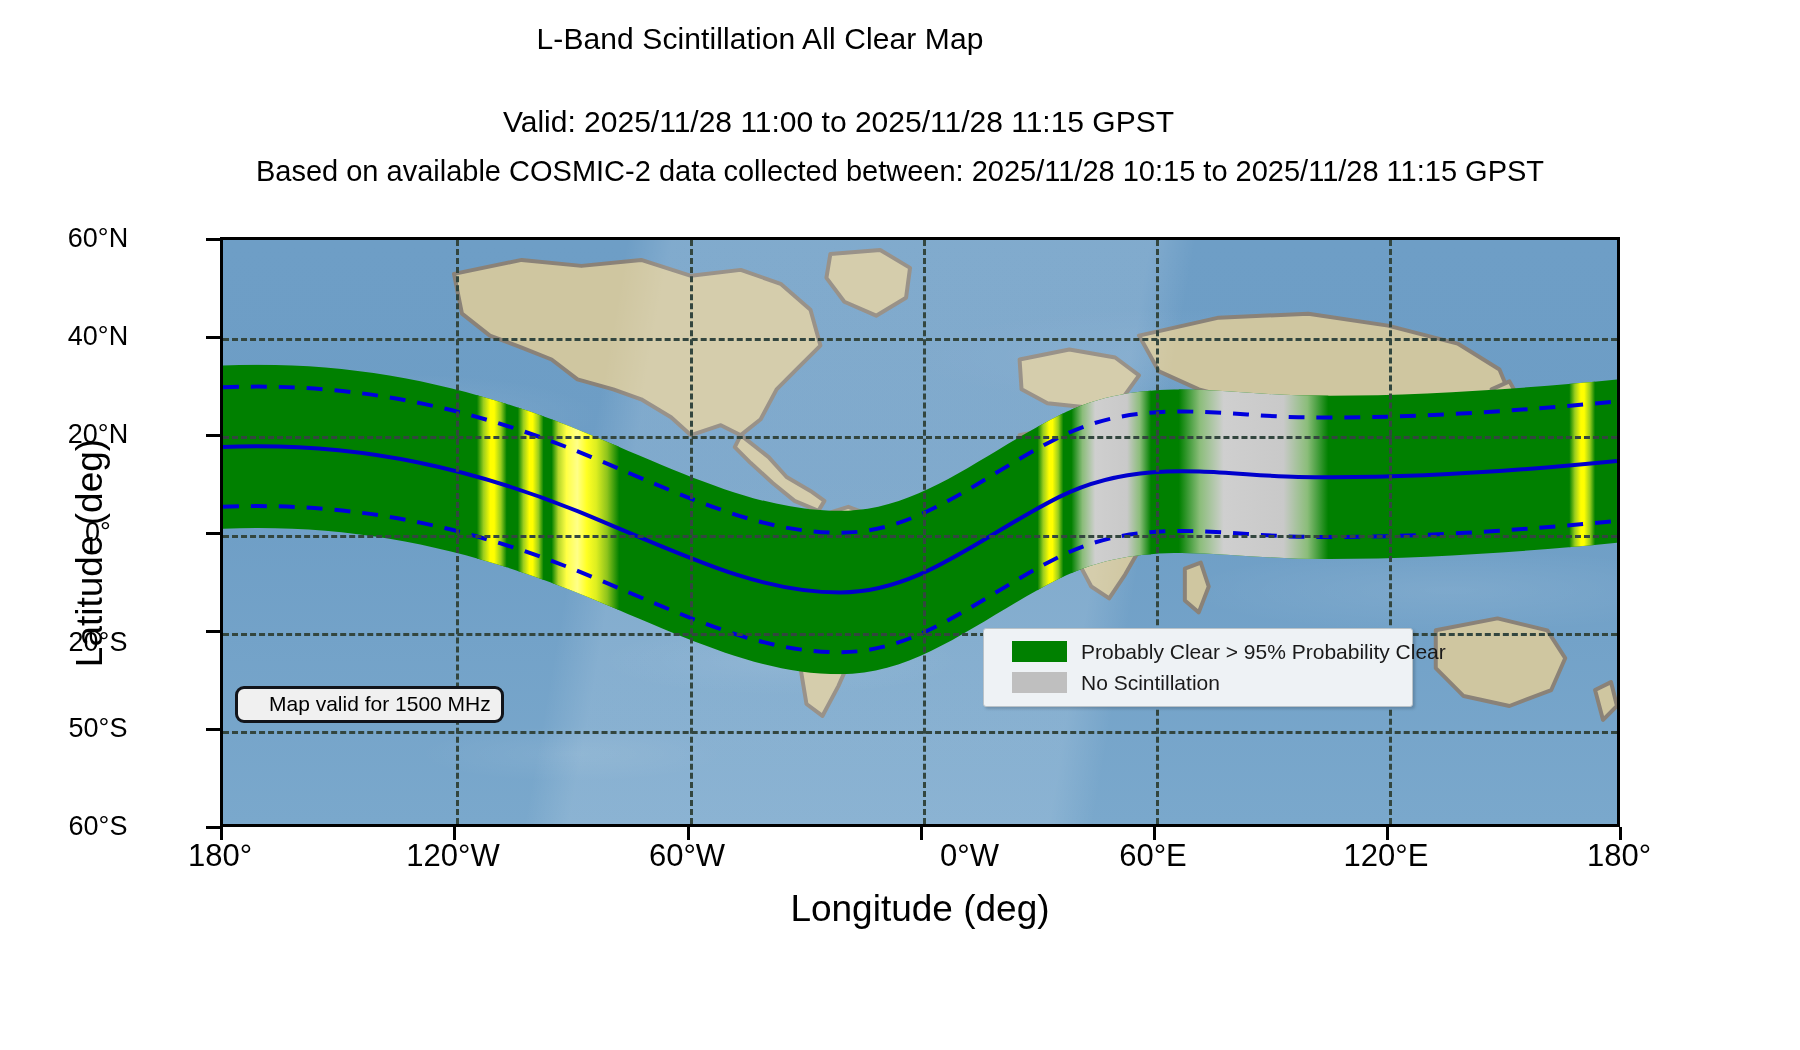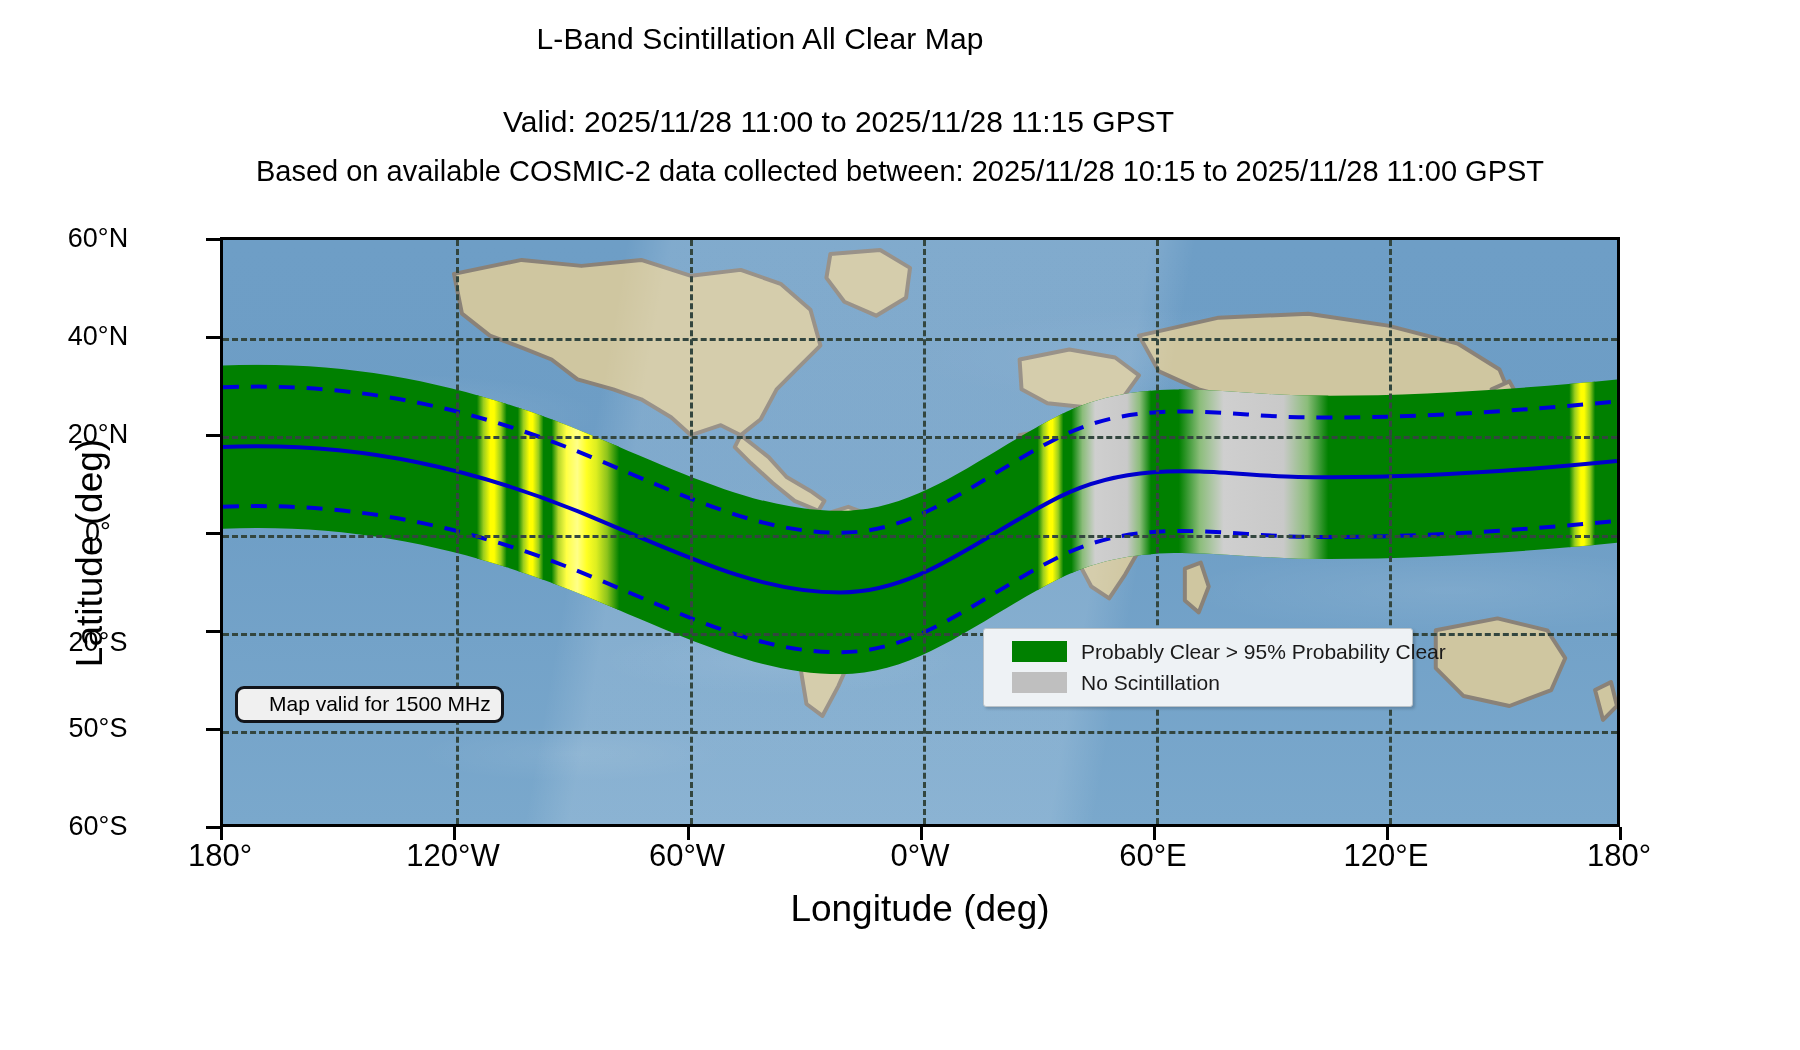--- a/index.html
+++ b/index.html
@@ -208,21 +208,21 @@
     color: #000;
     white-space: nowrap;
     z-index: 30;
   }
 </style>
 </head>
 <body>
 
 <div class="title-main">L-Band Scintillation All Clear Map</div>
 <div class="title-valid">Valid: 2025/11/28 11:00 to 2025/11/28 11:15 GPST</div>
-<div class="title-based">Based on available COSMIC-2 data collected between: 2025/11/28 10:15 to 2025/11/28 11:00 GPST</div>
+<div class="title-based">Based on available COSMIC-2 data collected between: 2025/11/28 10:15 to 2025/11/28 11:15 GPST</div>
 
 <div class="ylabel">Latitude (deg)</div>
 
 <div class="plot-area">
   <div class="map-clip">
     <div class="ocean"></div>
     <div class="ocean-texture"></div>
 
     <svg class="band-svg" viewBox="0 0 1400 590" preserveAspectRatio="none">
       <g fill="#cfc6a0" stroke="#8a8278" stroke-width="4" stroke-linejoin="round">
@@ -380,18 +380,18 @@
 <div class="xtick-mark" style="left:453px;"></div>
 <div class="xtick-mark" style="left:687px;"></div>
 <div class="xtick-mark" style="left:920px;"></div>
 <div class="xtick-mark" style="left:1153px;"></div>
 <div class="xtick-mark" style="left:1386px;"></div>
 <div class="xtick-mark" style="left:1619px;"></div>
 
 <div class="xtick-label" style="left:220px;">180°</div>
 <div class="xtick-label" style="left:453px;">120°W</div>
 <div class="xtick-label" style="left:687px;">60°W</div>
-<div class="xtick-label" style="left:920px;">0°W</div>
+<div class="xtick-label" style="left:899px;text-align:right;">0°W</div>
 <div class="xtick-label" style="left:1153px;">60°E</div>
 <div class="xtick-label" style="left:1386px;">120°E</div>
 <div class="xtick-label" style="left:1619px;">180°</div>
 
 <div class="xlabel">Longitude (deg)</div>
 
 </body></html>

